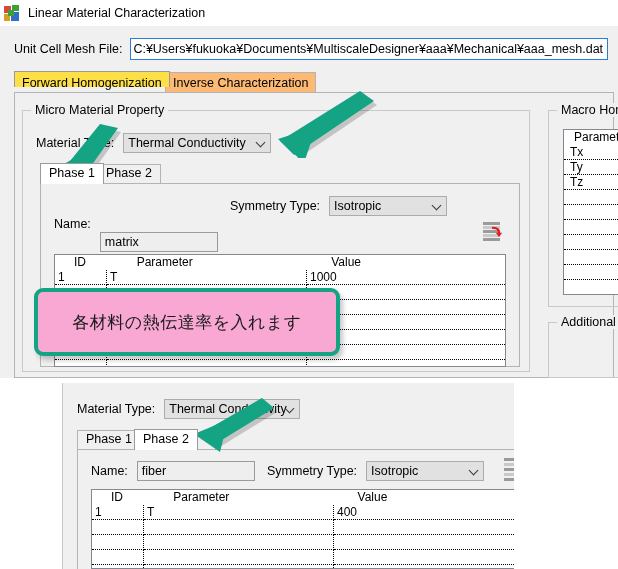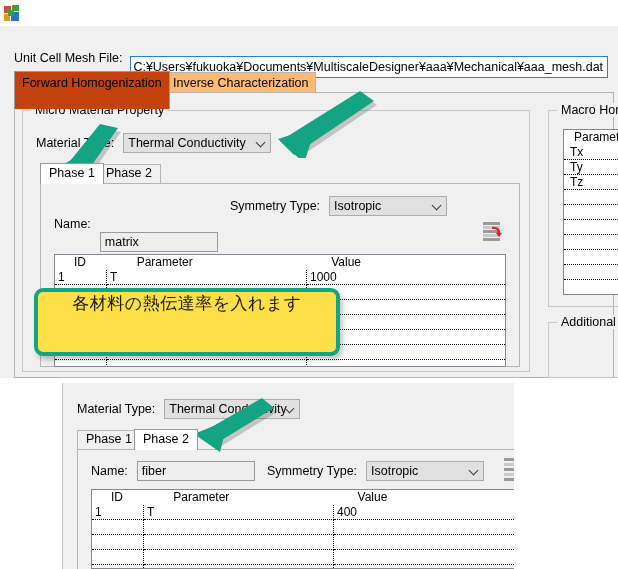--- a/index.html
+++ b/index.html
@@ -43,39 +43,38 @@
   }
   .lbl { font-size: 12.5px; color: #000; white-space: nowrap; }
   .mesh-input {
     width: 478px; height: 22px;
     border: 1px solid #2b7cd3;
     background: #ffffff;
     font-size: 12.5px; color: #000;
     padding: 0 2px; line-height: 20px;
     white-space: nowrap; overflow: hidden;
     text-overflow: clip;
-    margin-top: 18px;
   }
 
   
   .tabstrip {
     position: absolute; left: 14px; top: 45px; width: 600px; height: 21px;
   }
   .tab {
     position: absolute; top: 1px; height: 20px;
     border: 1px solid #b4b4b4; border-bottom: none;
     background: #fdba74;
     font-size: 12.5px; color: #000;
     padding: 1px 7px 0 7px;
     line-height: 18px;
     white-space: nowrap;
   }
   .tab.selected {
-    top: 0; height: 38px; line-height: 20px;
-    background: #c2410c; border-color: #9a9a9a;
+    top: 0; height: 16px; line-height: 20px;
+    background: #fde047; border-color: #9a9a9a;
     z-index: 3;
   }
   .tabpage {
     position: absolute; left: 14px; top: 66px; width: 600px; height: 286px;
     border: 1px solid #b4b4b4; border-top: 1px solid #b4b4b4;
     background: #f0f0f0;
   }
 
   
   .group {
@@ -171,24 +170,24 @@
   }
   .mgrid .mrow.head { border-bottom: none; padding-left: 10px; }
 
   
   .tbl-icon { width: 26px; height: 26px; position: relative; background:#f0f0f0; }
 
   
   .arrow { position: absolute; }
   .callout {
     position: absolute;
-    background: #fde047;
+    background: #f9a8d4;
     border: 4px solid #14a383;
     border-radius: 9px;
-    display: flex; align-items: flex-start; justify-content: center;
+    display: flex; align-items: center; justify-content: center;
     box-shadow: 3px 4px 5px rgba(0,0,0,0.22);
   }
   .callout span {
     font-size: 17px; color: #1a1a1a; letter-spacing: 0.5px;
     font-family: "DejaVu Sans", sans-serif;
   }
 
   
   .inset {
     position: absolute;
@@ -209,20 +208,21 @@
   <div class="win">
 
     <div class="titlebar">
       <span class="app-icon">
         <i style="left:0;top:1px;width:7px;height:7px;background:#d64a3a;"></i>
         <i style="left:8px;top:0px;width:7px;height:6px;background:#3aa03a;"></i>
         <i style="left:0;top:9px;width:6px;height:7px;background:#d6a020;"></i>
         <i style="left:7px;top:7px;width:8px;height:9px;background:#2f6fc4;"></i>
         <i style="left:4px;top:5px;width:6px;height:6px;background:#3aa03a;"></i>
       </span>
+      <span class="title-text">Linear Material Characterization</span>
     </div>
 
     <div class="client">
 
       <div class="row-meshfile">
         <span class="lbl">Unit Cell Mesh File:</span>
         <div class="mesh-input" title="C:¥Users¥fukuoka¥Documents¥MultiscaleDesigner¥aaa¥Mechanical¥aaa_mesh.dat">C:¥Users¥fukuoka¥Documents¥MultiscaleDesigner¥aaa¥Mechanical¥aaa_mesh.dat</div>
       </div>
 
       <div class="tabstrip">

